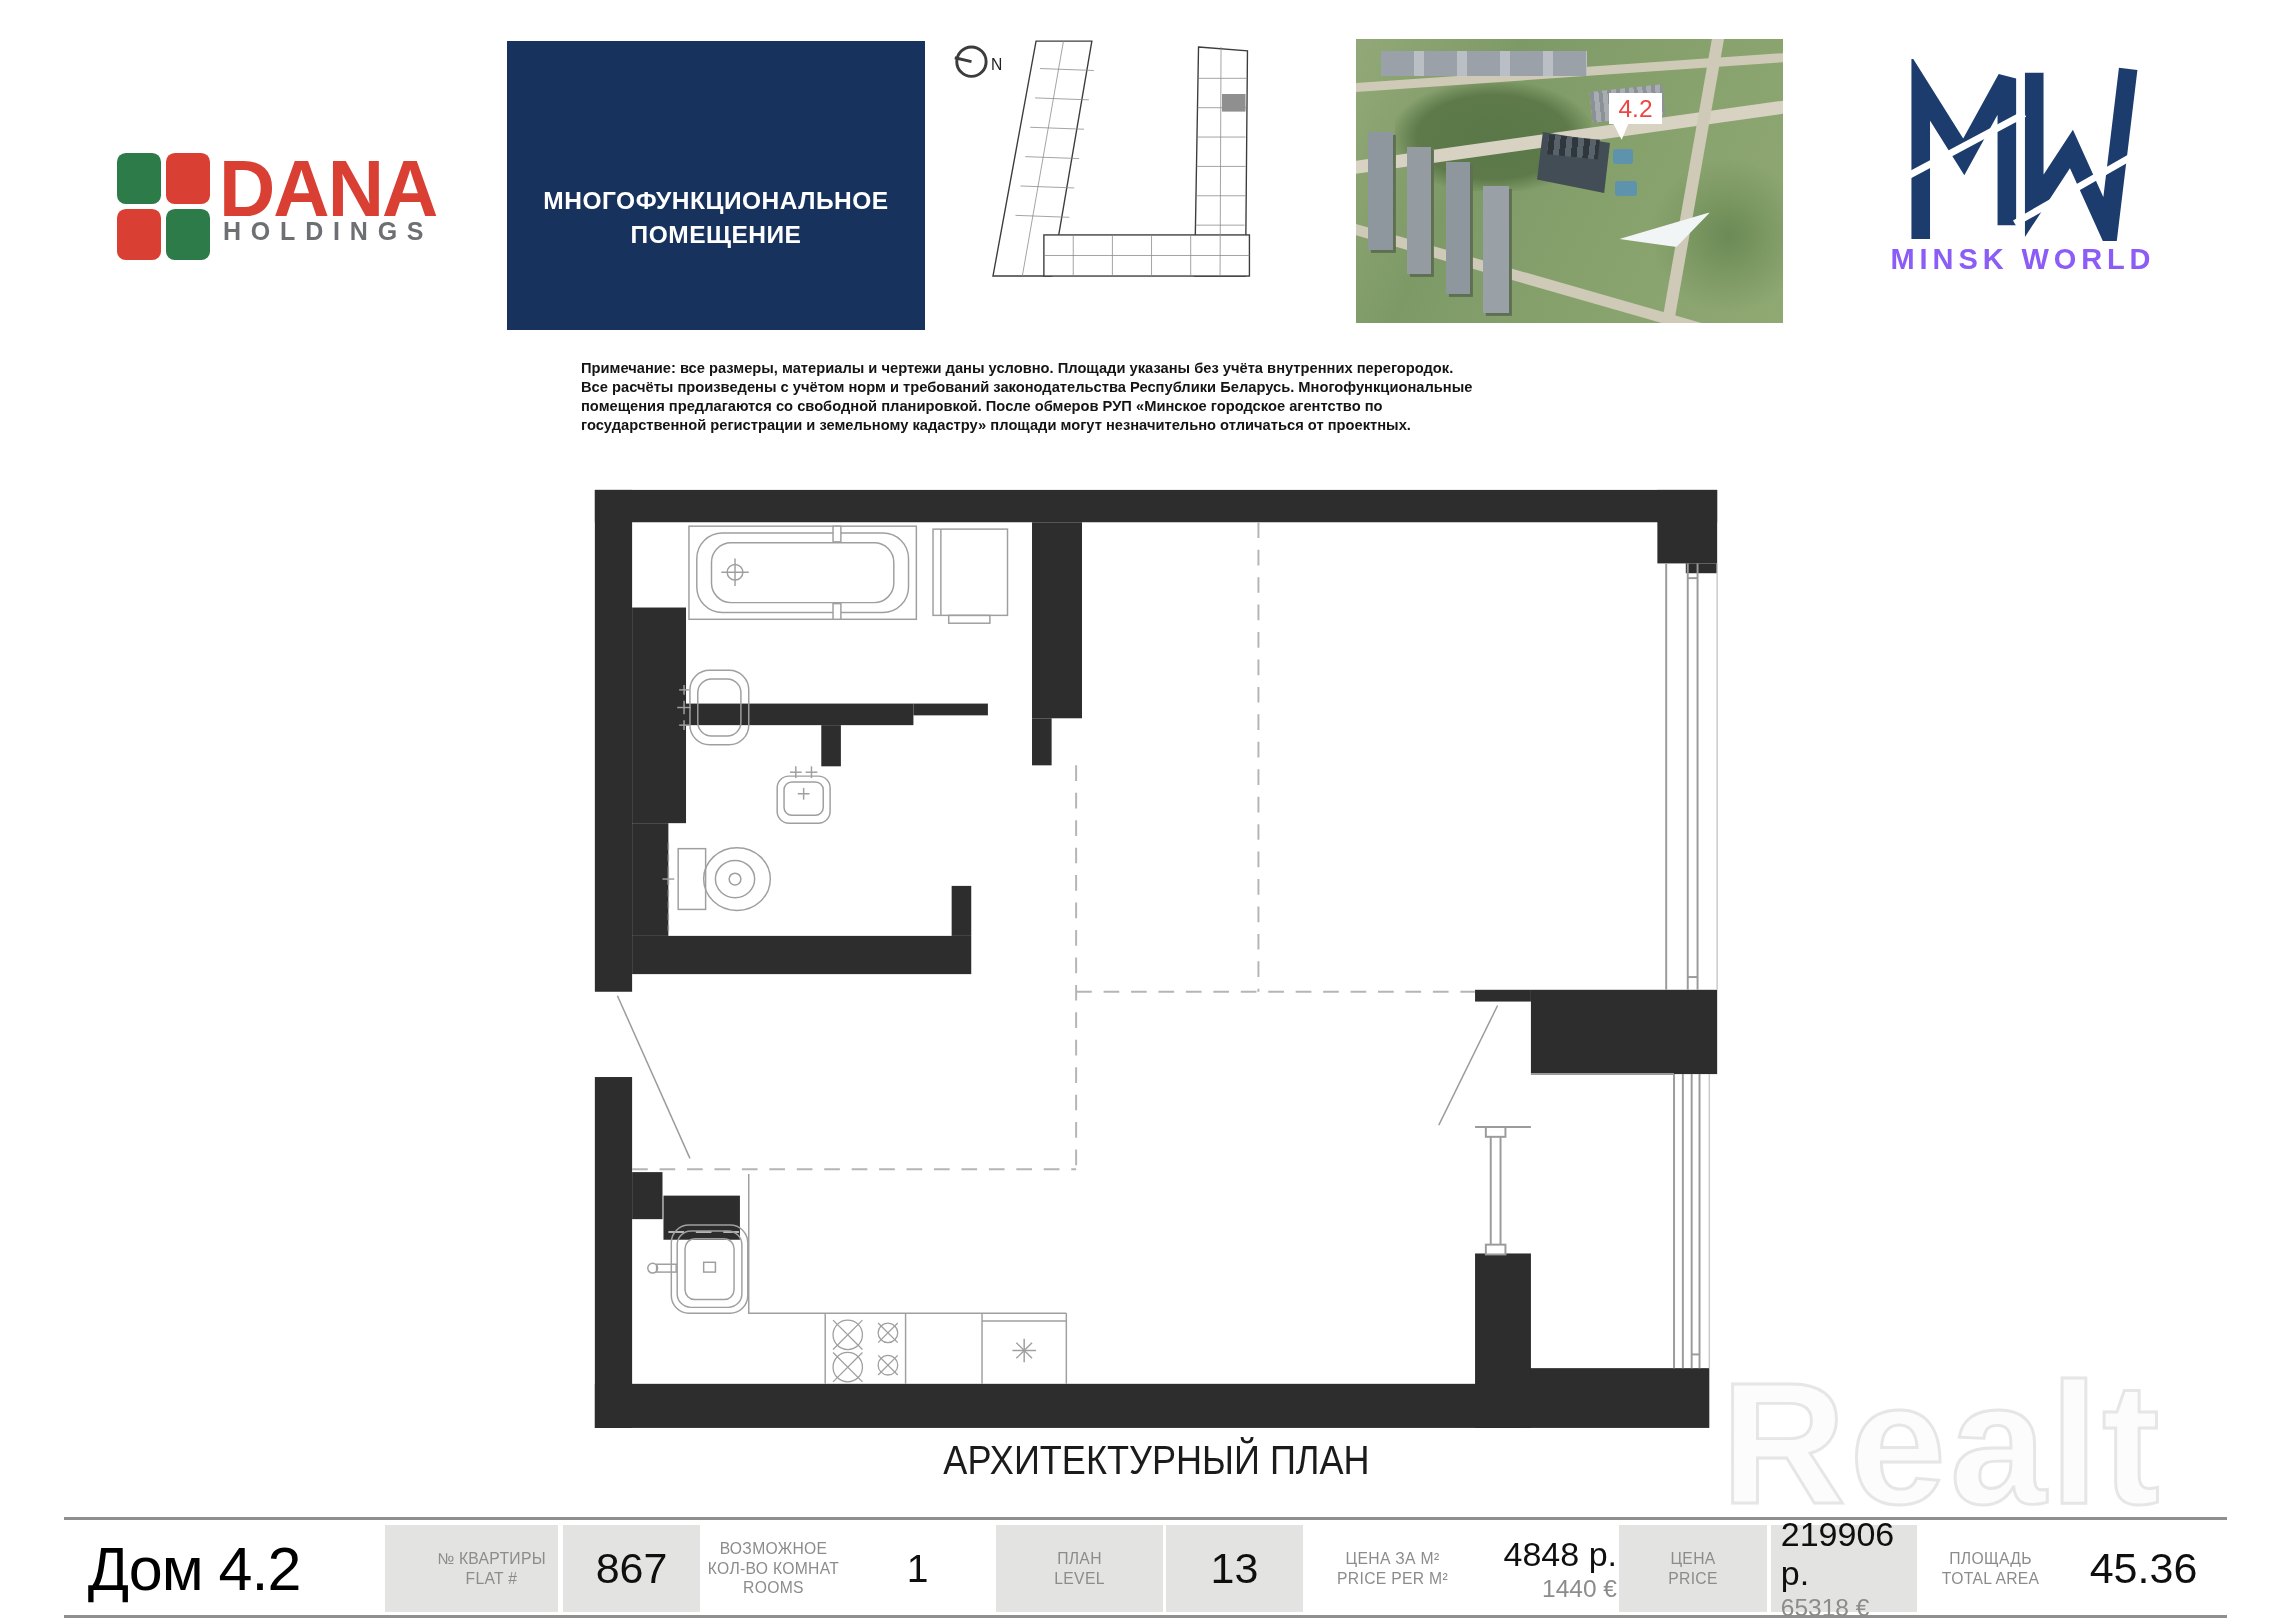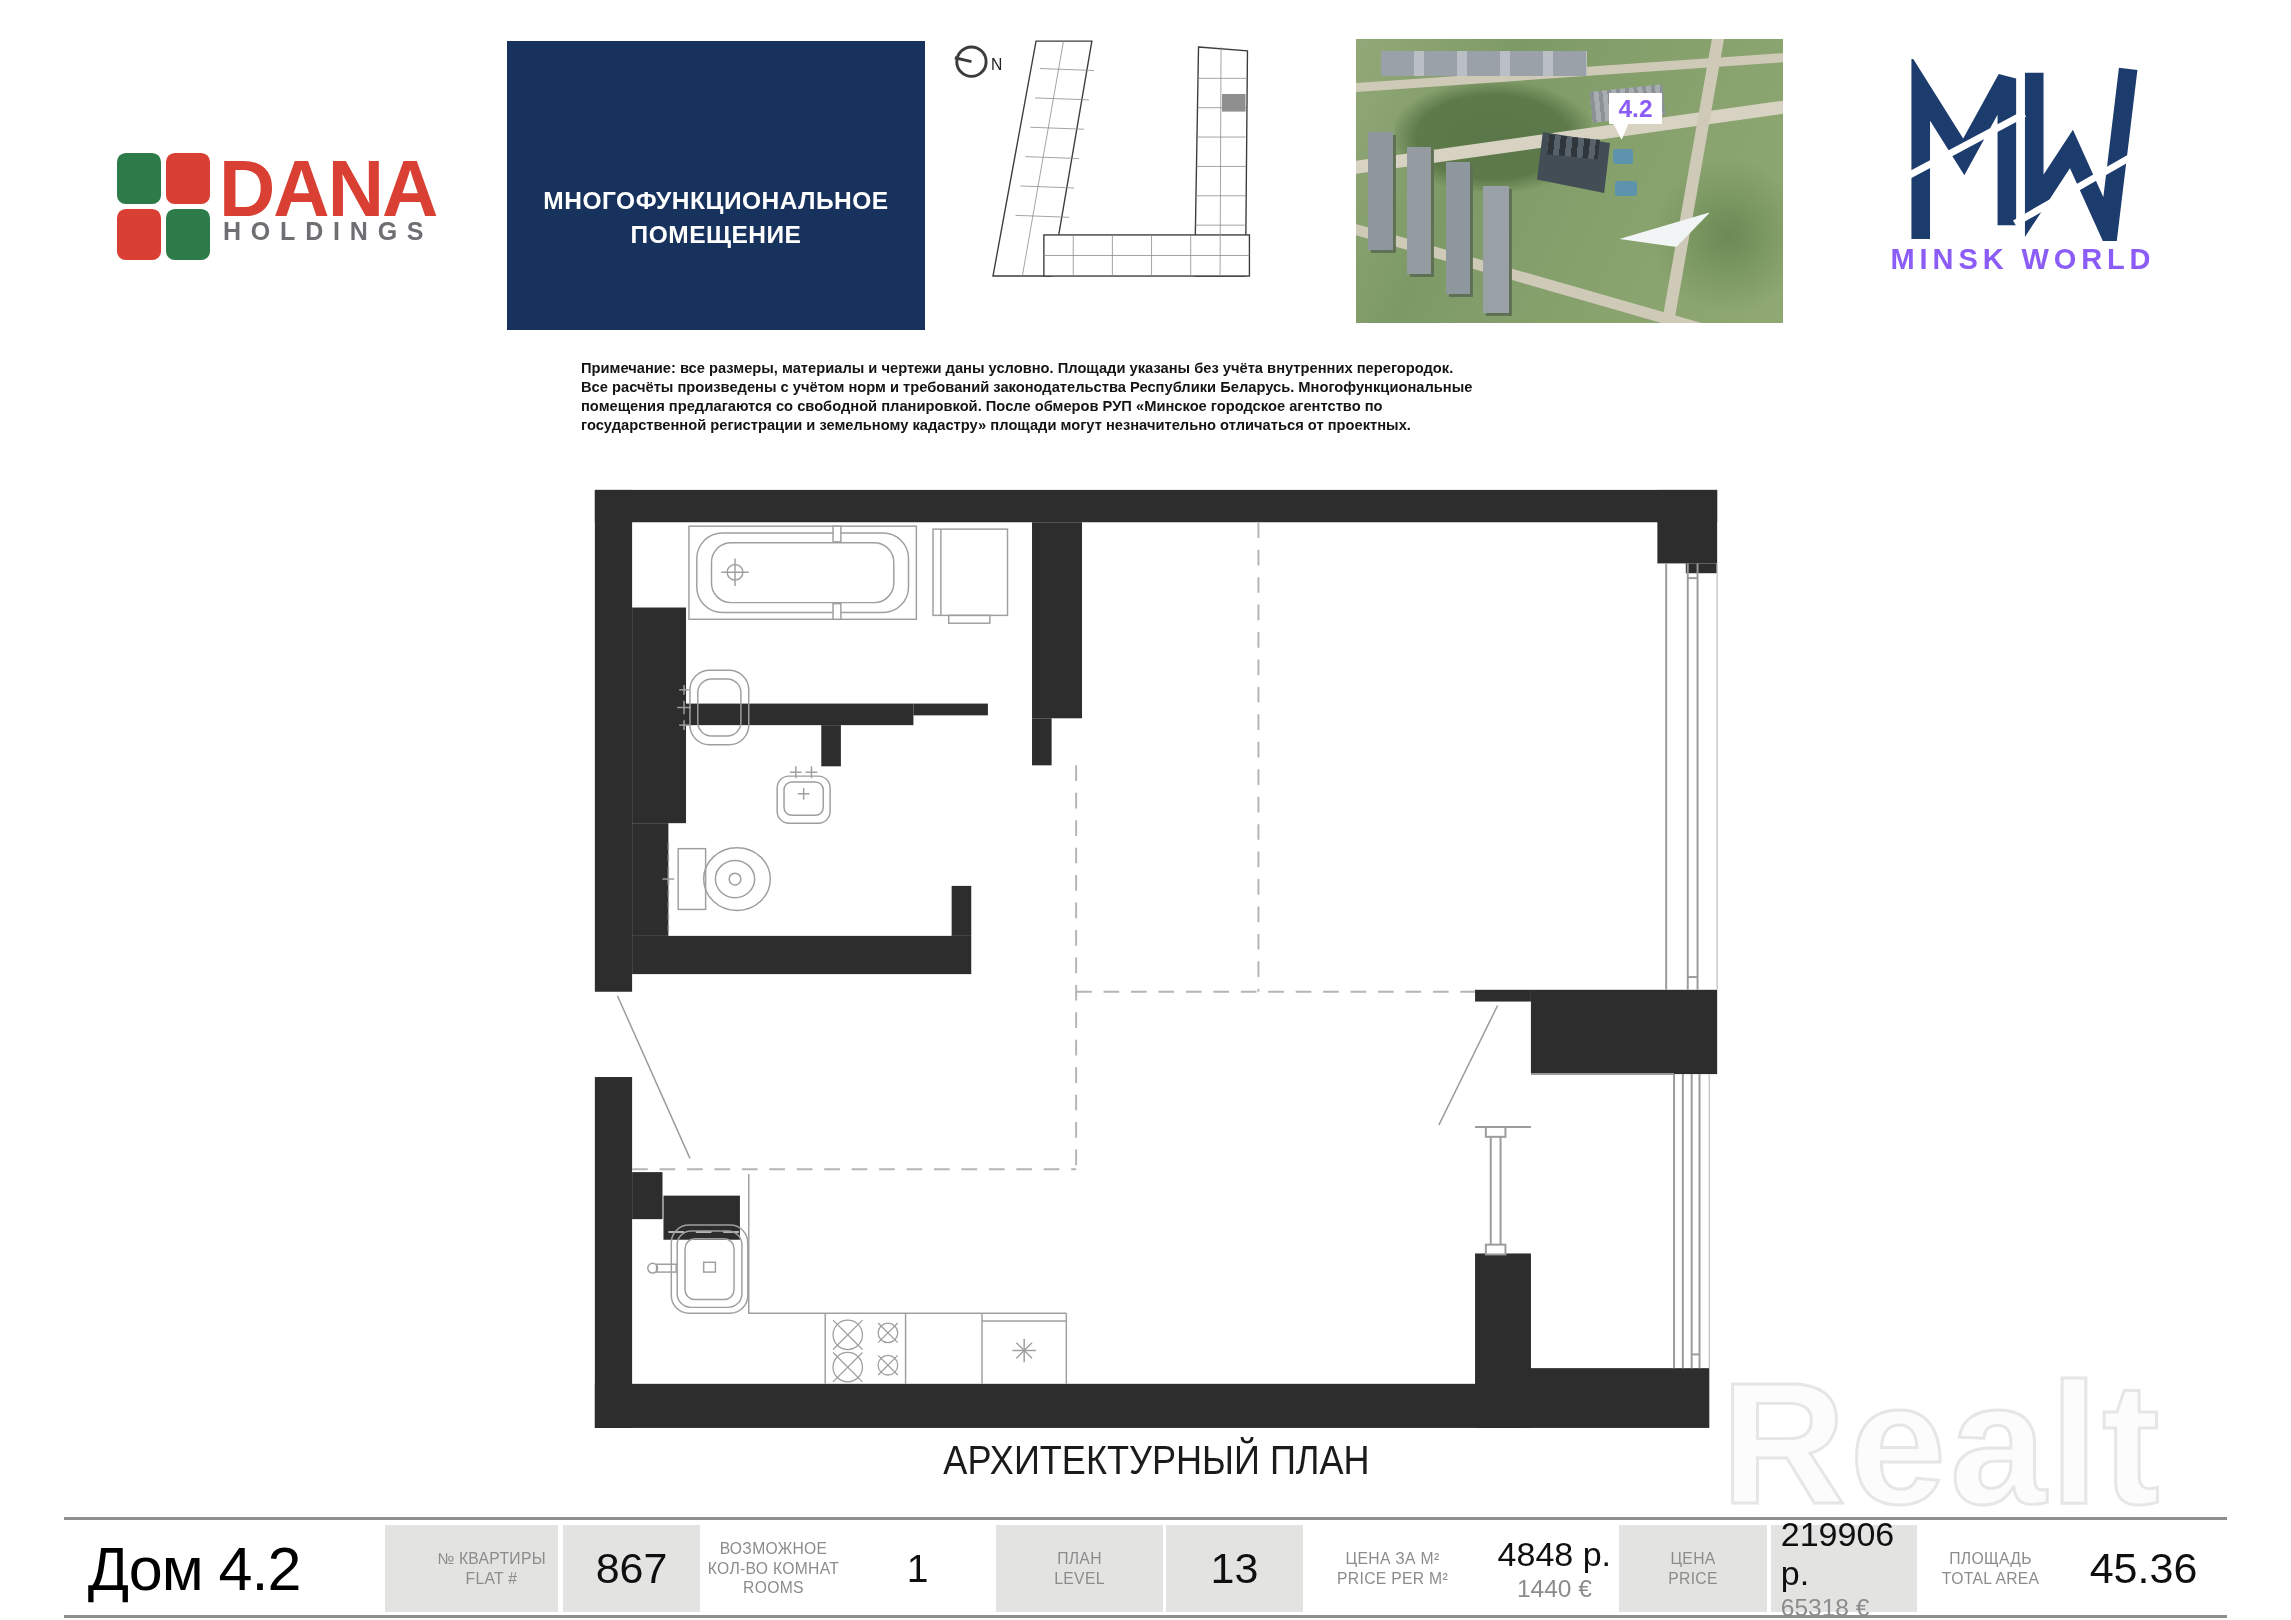--- a/index.html
+++ b/index.html
@@ -45,21 +45,21 @@
   #ph-bld4{left:127px;top:147px;width:25.5px;height:127px;background:#99a1a7;box-shadow:2.9px 2.9px 0 #5f6f53;}
   #ph-main{left:181px;top:93px;width:73px;height:61px;background:#434d55;
            clip-path:polygon(8% 0,100% 18%,92% 100%,0 78%);}
   #ph-main-roof{left:192px;top:98px;width:51px;height:19.6px;background:repeating-linear-gradient(90deg,#2f373d 0 5.9px,#57626b 5.9px 11.8px);transform:rotate(6deg);}
   #ph-pool1{left:257px;top:110px;width:19.6px;height:14.7px;background:#5e93ad;border-radius:2.9px;}
   #ph-pool2{left:259px;top:142px;width:21.6px;height:14.7px;background:#5e93ad;border-radius:2.9px;}
   #ph-parking{left:235px;top:49px;width:73px;height:31px;background:repeating-linear-gradient(90deg,#8b9196 0 3.9px,#a8adb2 3.9px 8.8px);transform:rotate(-6deg);}
   #ph-bird{left:263px;top:178px;width:93px;height:31px;background:#f2f5f5;
            clip-path:polygon(0 55%,100% 0,60% 100%);transform:rotate(-6deg);box-shadow:2px 2px 2px rgba(0,0,0,.2);}
   #callout{left:253px;top:54px;width:53px;height:31px;background:#fff;display:flex;align-items:center;justify-content:center;
-           font-size:24.5px;font-weight:bold;color:#8b5cf6;}
+           font-size:24.5px;font-weight:normal;color:#ef4444;}
   #callout-tail{left:257px;top:84px;width:15.7px;height:16.7px;background:#fff;clip-path:polygon(0 0,100% 0,55% 100%);}
 
   
   #mw{left:1832px;top:41px;width:382px;height:245px;}
   #mw-mono{position:absolute;left:75px;top:17.6px;}
   #mw-text{position:absolute;left:0;top:202px;width:382px;text-align:center;
            font-size:29px;font-weight:bold;color:#8b5cf6;letter-spacing:4.9px;}
 
   
   #notes{left:581px;top:359px;width:1186px;font-size:14.7px;font-weight:bold;color:#141414;line-height:19px;}
@@ -84,21 +84,21 @@
   .val{color:#0f0f0f;}
   #house{left:78px;width:304px;align-items:flex-start;justify-content:center;font-size:61px;color:#000;
          letter-spacing:-1px;padding-left:9.8px;}
   #flat-label{left:385px;width:173px;padding-left:40px;}
   #flat-value{left:563px;width:137px;font-size:43px;}
   #rooms-label{left:704px;width:139px;}
   #rooms-value{left:845px;width:145px;font-size:39px;}
   #level-label{left:996px;width:167px;}
   #level-value{left:1166px;width:137px;font-size:43px;}
   #pm2-label{left:1308px;width:169px;}
-  #pm2-value{left:1478px;width:139px;align-items:center;padding-left:13.7px;}
+  #pm2-value{left:1478px;width:139px;align-items:flex-end;padding-left:13.7px;}
   #price-label{left:1619px;width:148px;}
   #price-value{left:1771px;width:146px;align-items:flex-start;padding-left:9.8px;}
   #area-label{left:1921px;width:139px;}
   #area-value{left:2062px;width:163px;font-size:43px;}
   .money-main{font-size:34px;color:#0f0f0f;line-height:39px;}
   .money-sub{font-size:24.5px;color:#8c8c8c;line-height:29px;}
 </style>
 </head>
 <body>
 

